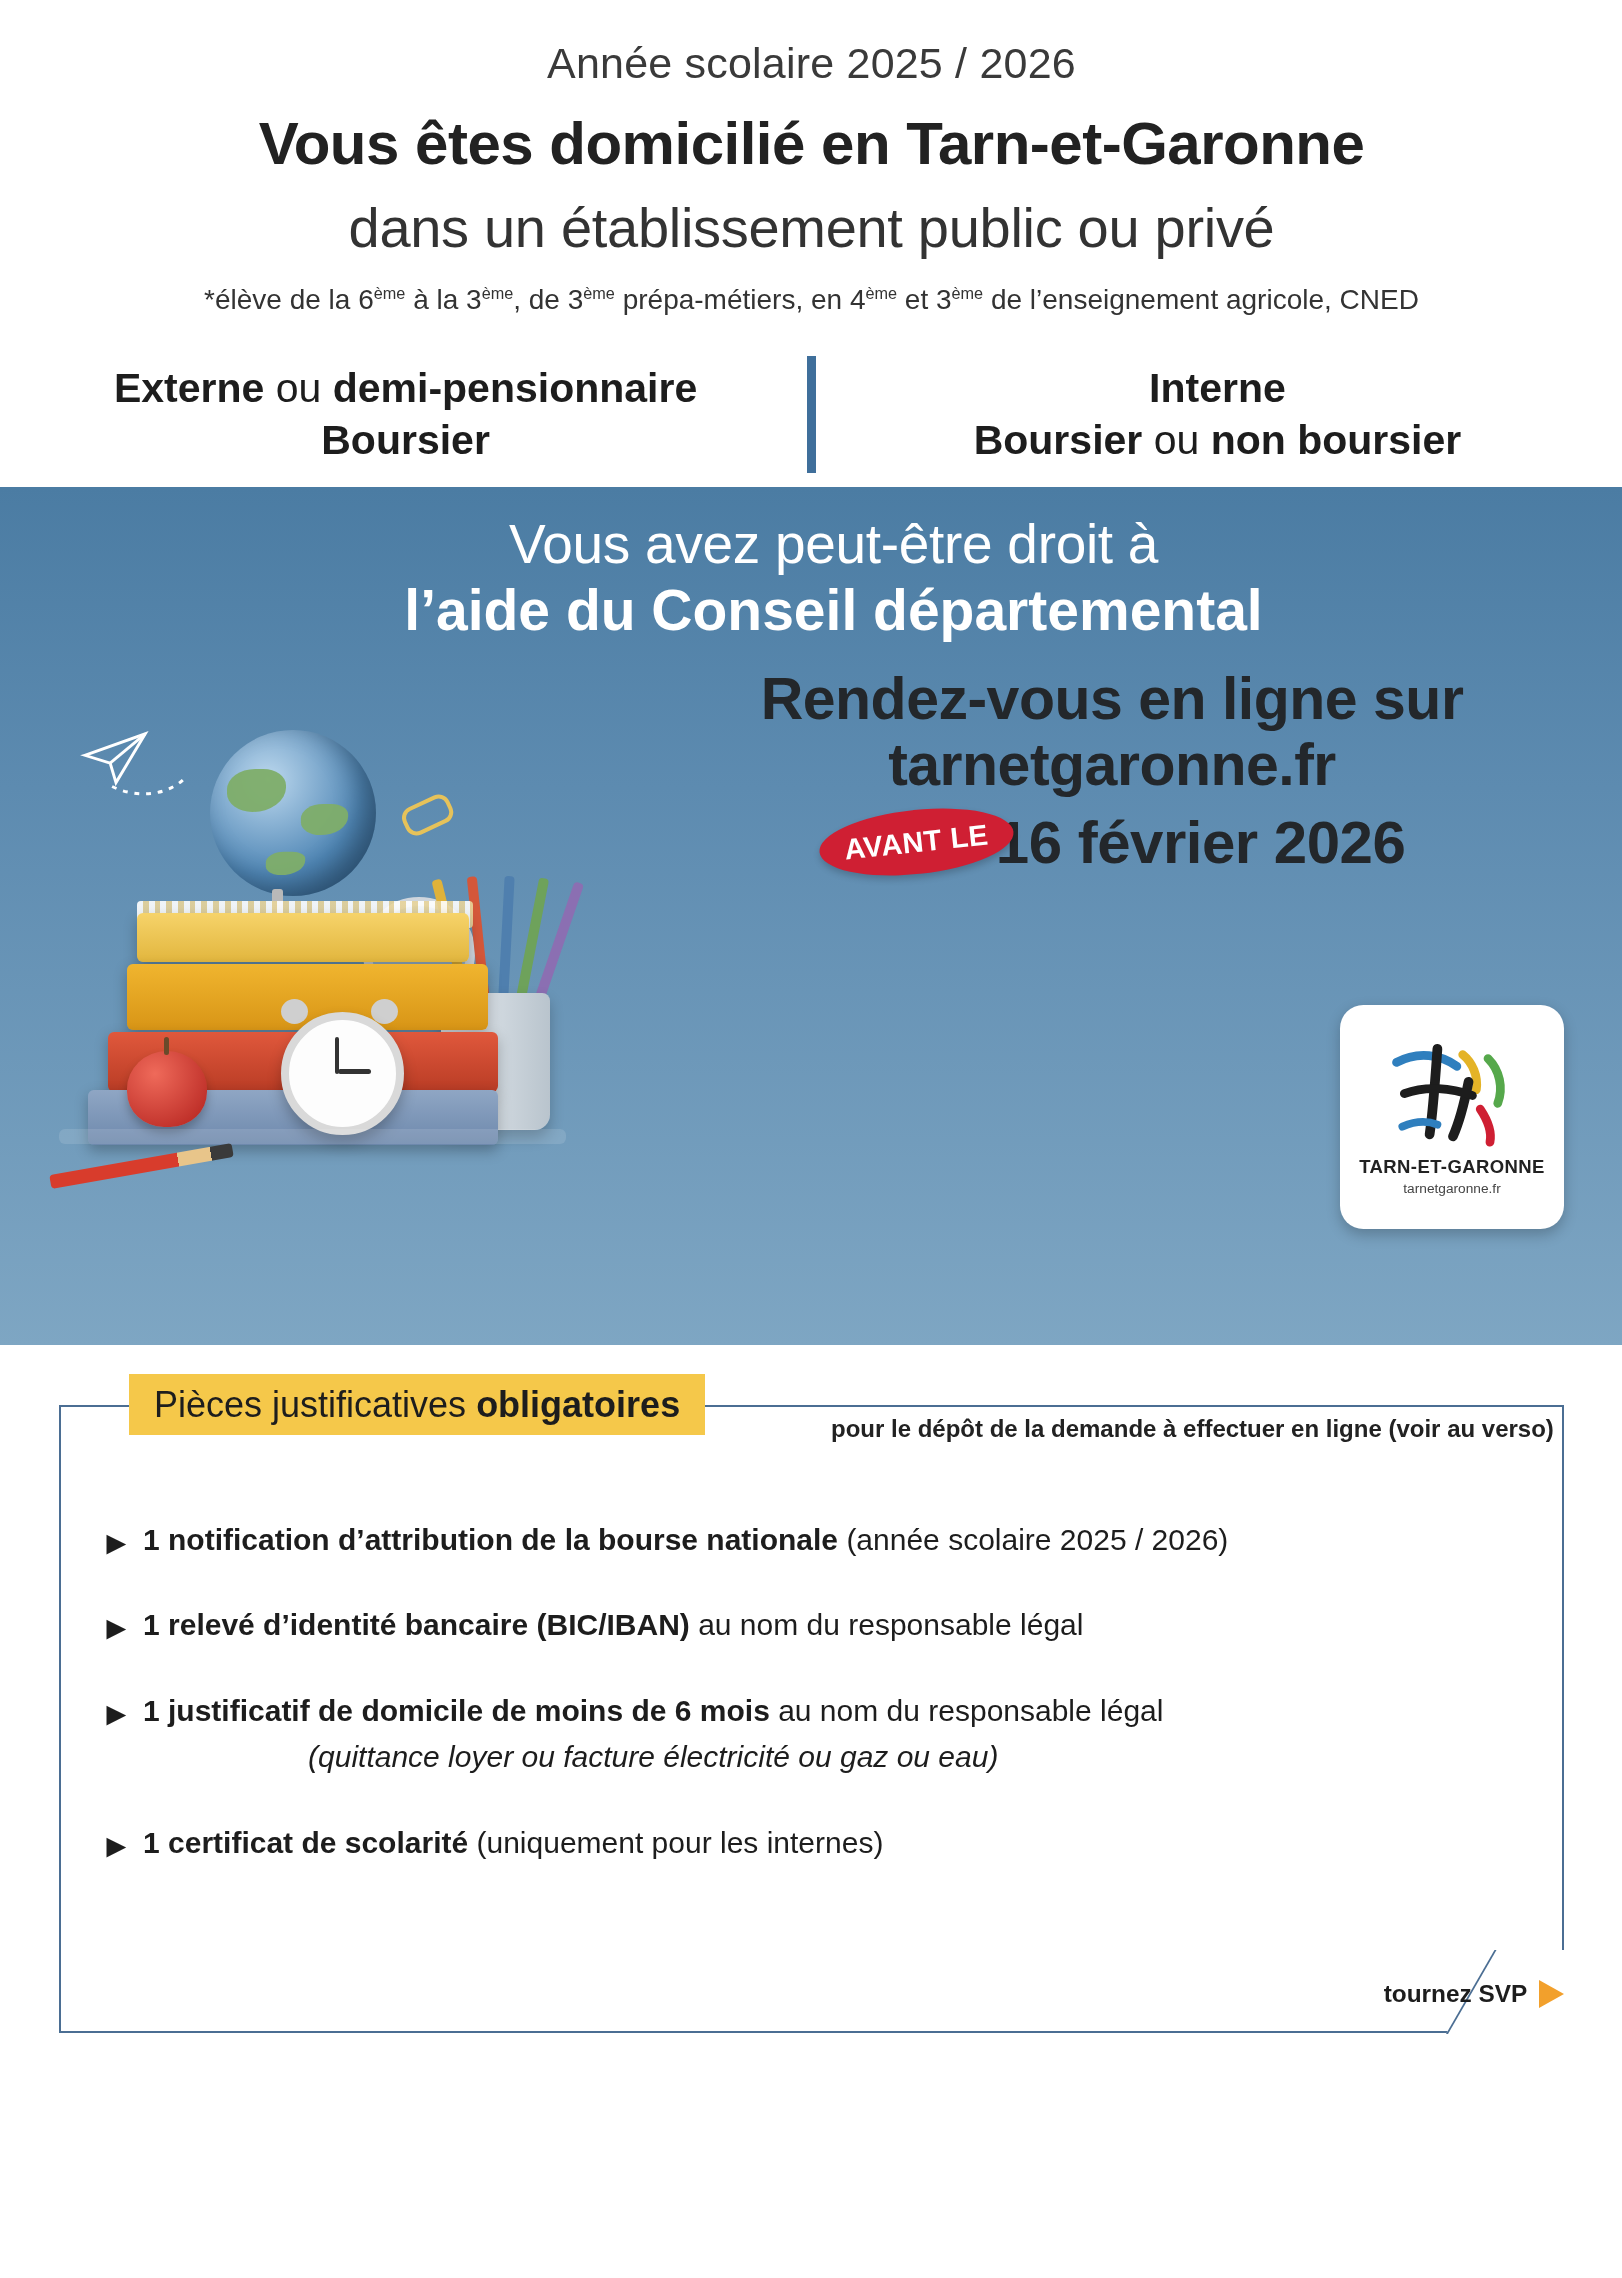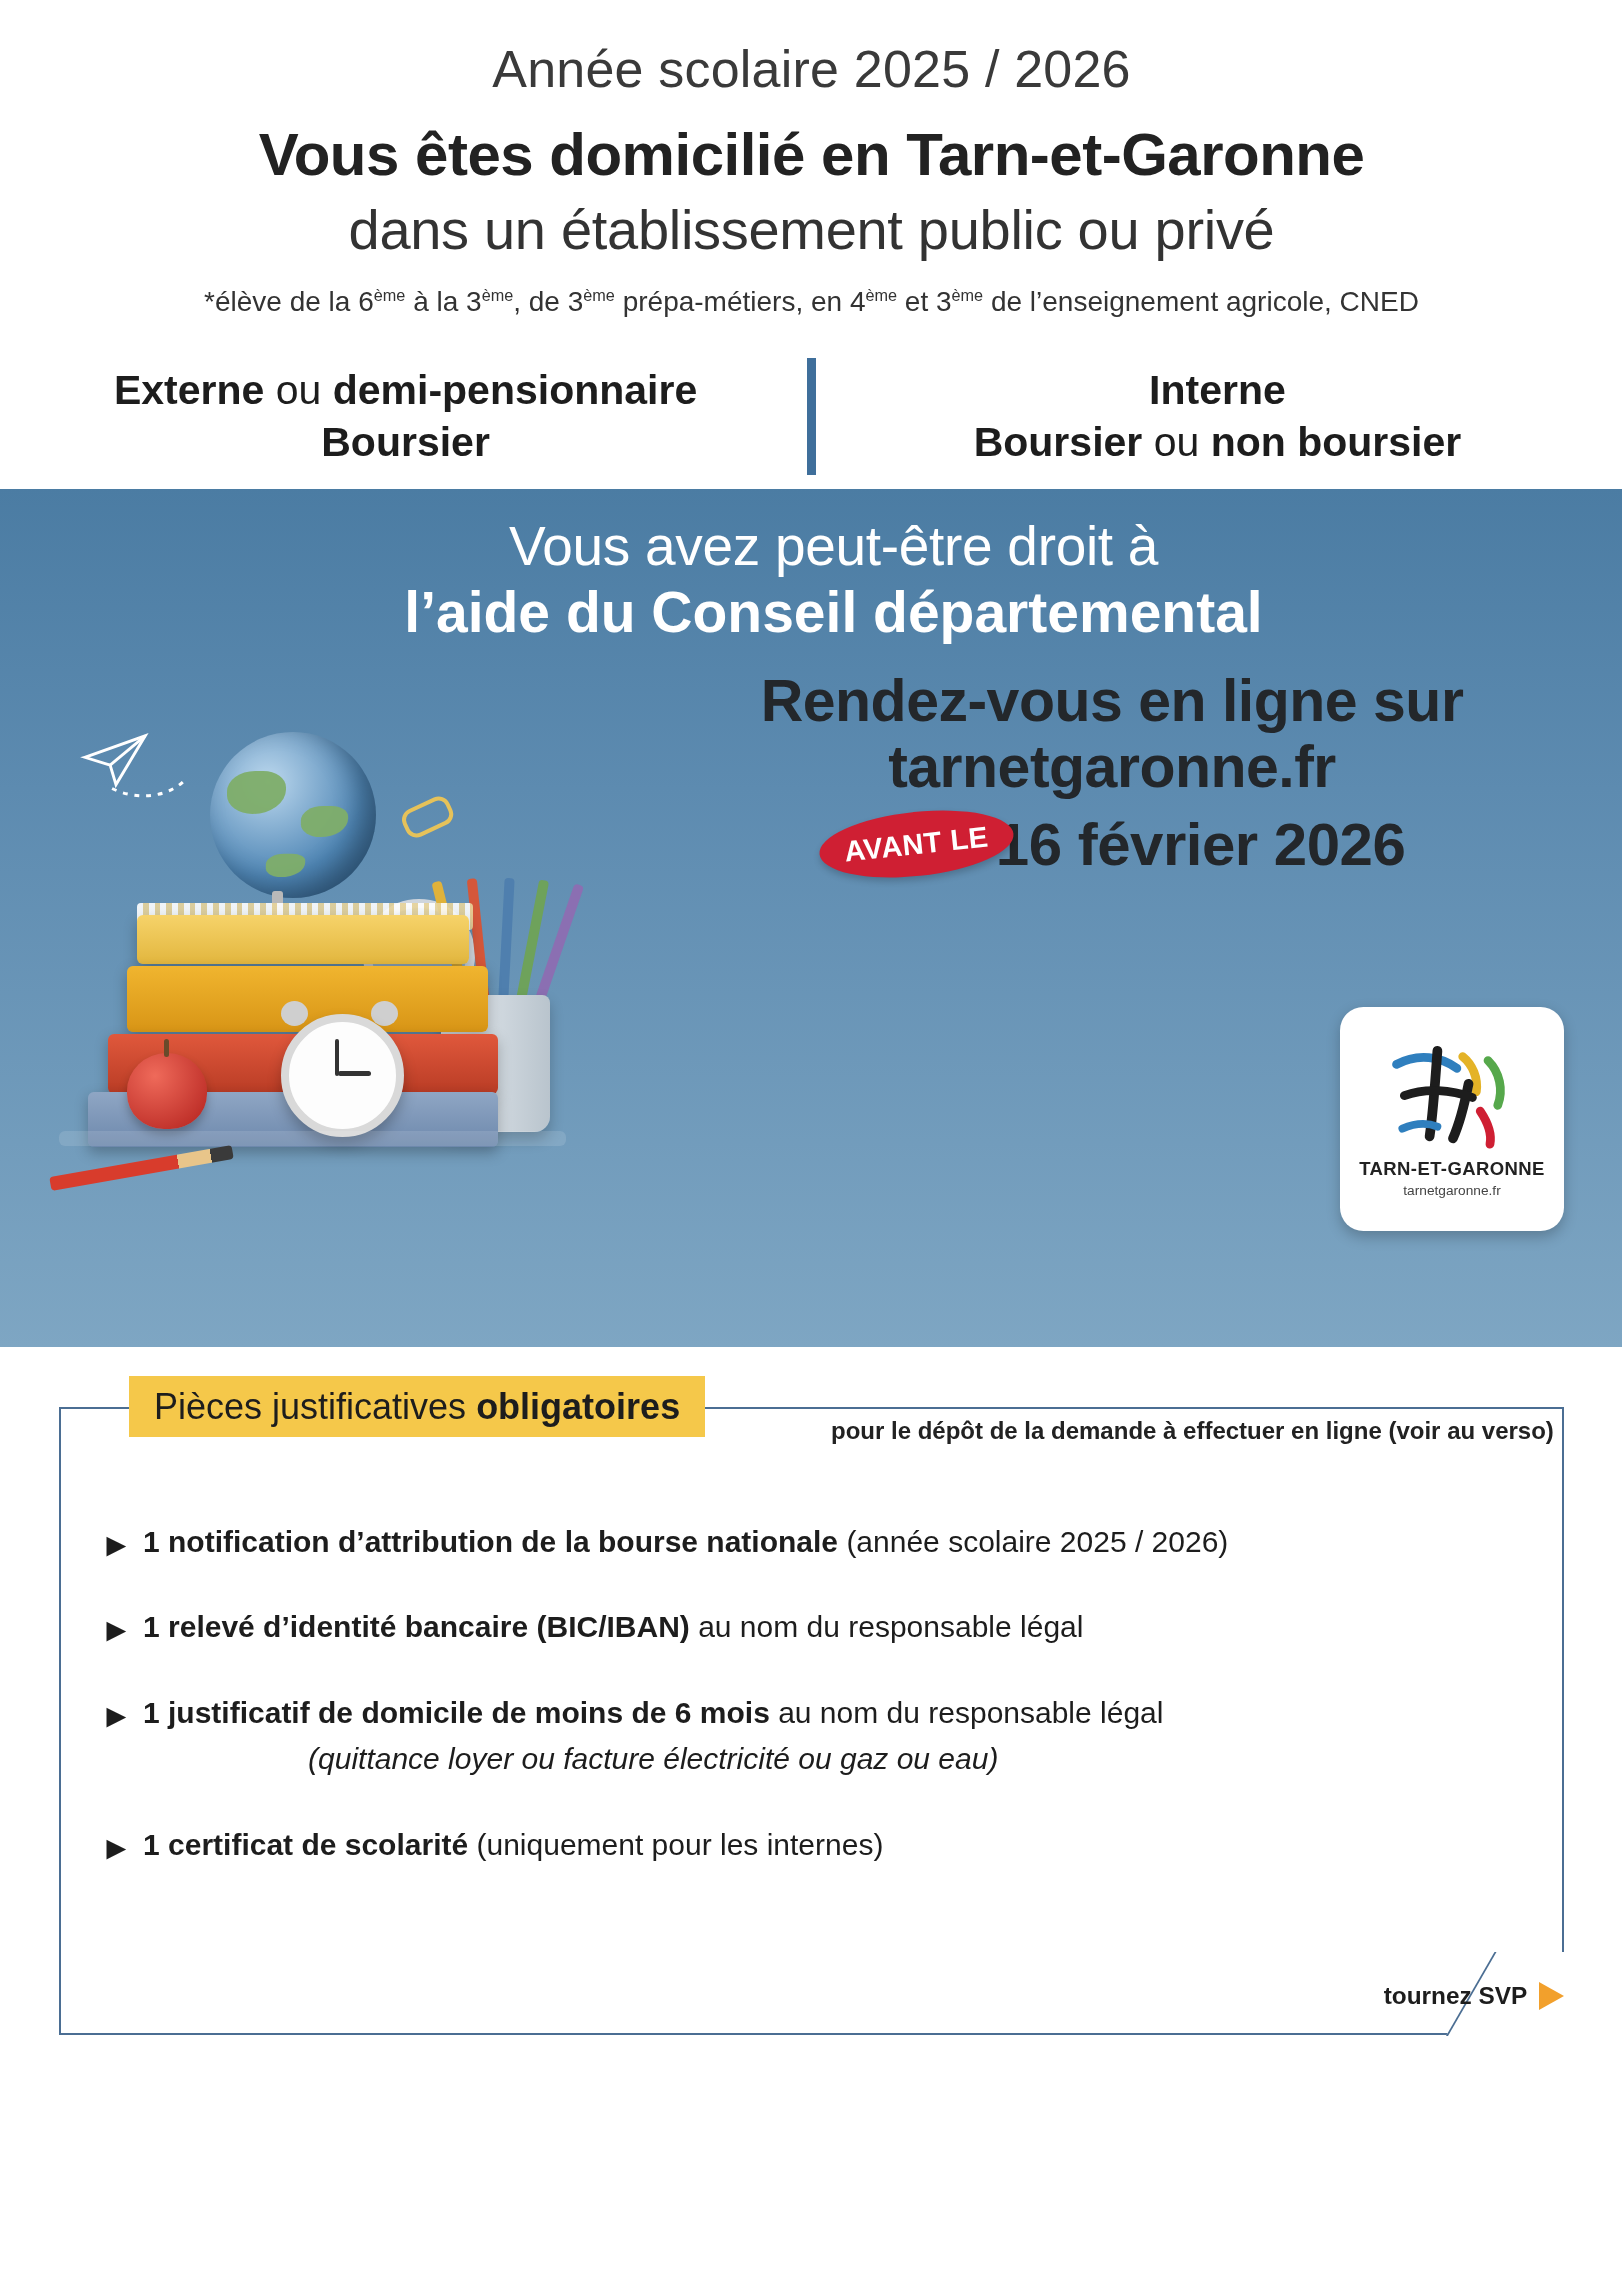--- a/index.html
+++ b/index.html
@@ -9,38 +9,38 @@
     font-family:"Liberation Sans", sans-serif;
     color:#2b2b2b;
     overflow:hidden;
     position:relative;
   }
   .page{position:relative;width:1623px;height:2278px;}
 
   
   .top{padding:39px 59px 0 59px;text-align:center;}
   .year{
-    font-size:52px;
+    font-size:43px;
     color:#3a3a3a;
     letter-spacing:0.2px;
     margin-bottom:21.5px;
   }
   .h1{
     font-size:60px;
     font-weight:bold;
     line-height:1.12;
     color:#222;
     letter-spacing:-0.5px;
   }
   .h1 .l2{display:block;}
   .h2{
     font-size:56px;
     color:#333;
     line-height:1.2;
-    margin-top:8px;
+    margin-top:17px;
     letter-spacing:-0.3px;
   }
   .note{
     font-size:28px;
     color:#333;
     margin-top:21.5px;
     line-height:1.3;
   }
   sup{font-size:.58em;vertical-align:super;}
 

